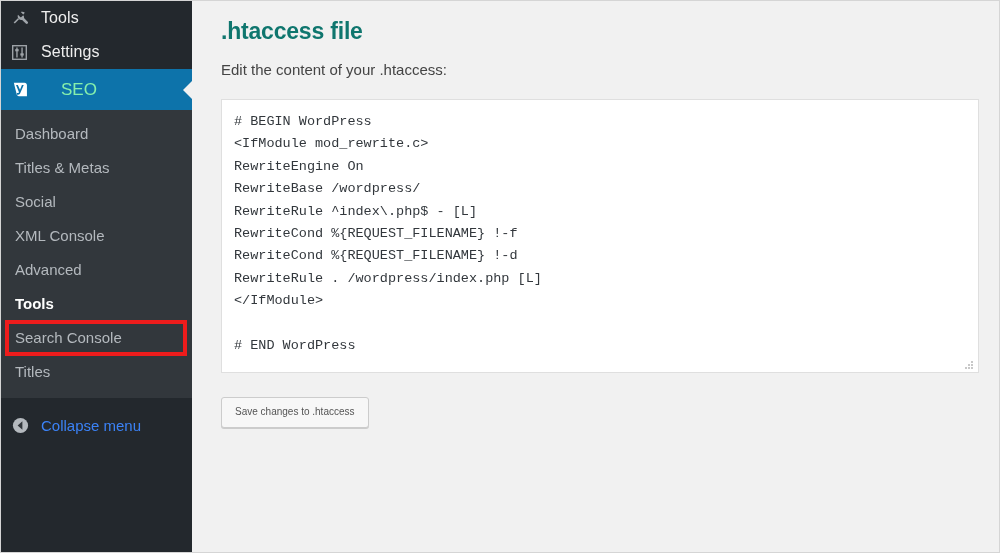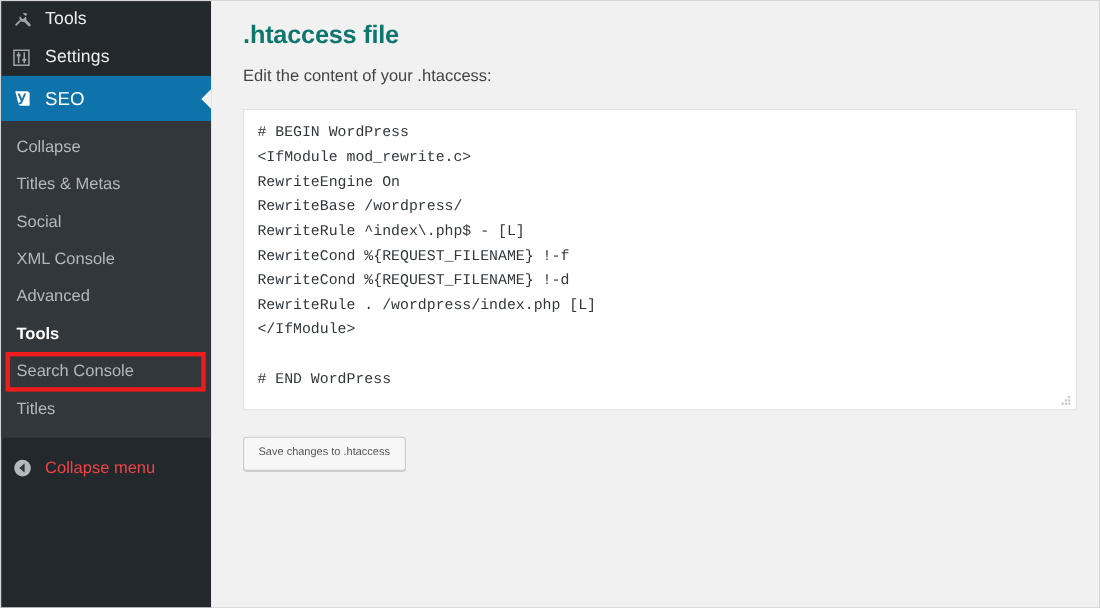--- a/index.html
+++ b/index.html
@@ -62,22 +62,23 @@
   }
 
   .menu-seo {
     position: relative;
     display: flex;
     align-items: center;
     height: 41px;
     padding-left: 10px;
     box-sizing: border-box;
     background: #0d73aa;
-    color: #ffffff;
+    color: #86efac;
     font-size: 17px;
+    gap: 20px;
   }
   .menu-seo .mt-icon {
     width: 26px;
     flex: 0 0 26px;
     display: flex;
     align-items: center;
   }
   .menu-seo .mt-label {
     padding-left: 4px;
     font-weight: 400;
@@ -125,21 +126,21 @@
     pointer-events: none;
   }
 
   .collapse-row {
     display: flex;
     align-items: center;
     height: 34px;
     padding-left: 10px;
     margin-top: 10px;
     box-sizing: border-box;
-    color: #ef4444;
+    color: #3b82f6;
     font-size: 15px;
   }
   .collapse-row .c-icon {
     width: 26px;
     flex: 0 0 26px;
     display: flex;
     align-items: center;
   }
   .collapse-row .c-label {
     padding-left: 4px;
@@ -256,21 +257,21 @@
             <path d="M3 3h11.2c1.5 0 2.6 1.1 2.6 2.6V17H9.4c-1.6 0-2.4-.4-3.2-1.3L3 3z" fill="#ffffff"></path>
             <path d="M7.2 5.2l2.3 5.1 2-5.1h1.9l-3.6 8.6c-.5 1.2-1.1 1.7-2.3 1.7h-1.3v-1.7h1c.5 0 .8-.1 1-.6l.2-.4-3.1-7.6h1.9z" fill="#0d73aa"></path>
           </svg>
         </span>
         <span class="mt-label">SEO</span>
         <span class="notch"></span>
       </div>
 
       <div class="submenu">
         <div class="submenu-item">
-          <span>Collapse</span>
+          <span>Dashboard</span>
         </div>
         <div class="submenu-item">
           <span>Titles &amp; Metas</span>
         </div>
         <div class="submenu-item">
           <span>Social</span>
         </div>
         <div class="submenu-item">
           <span>XML Console</span>
         </div>

